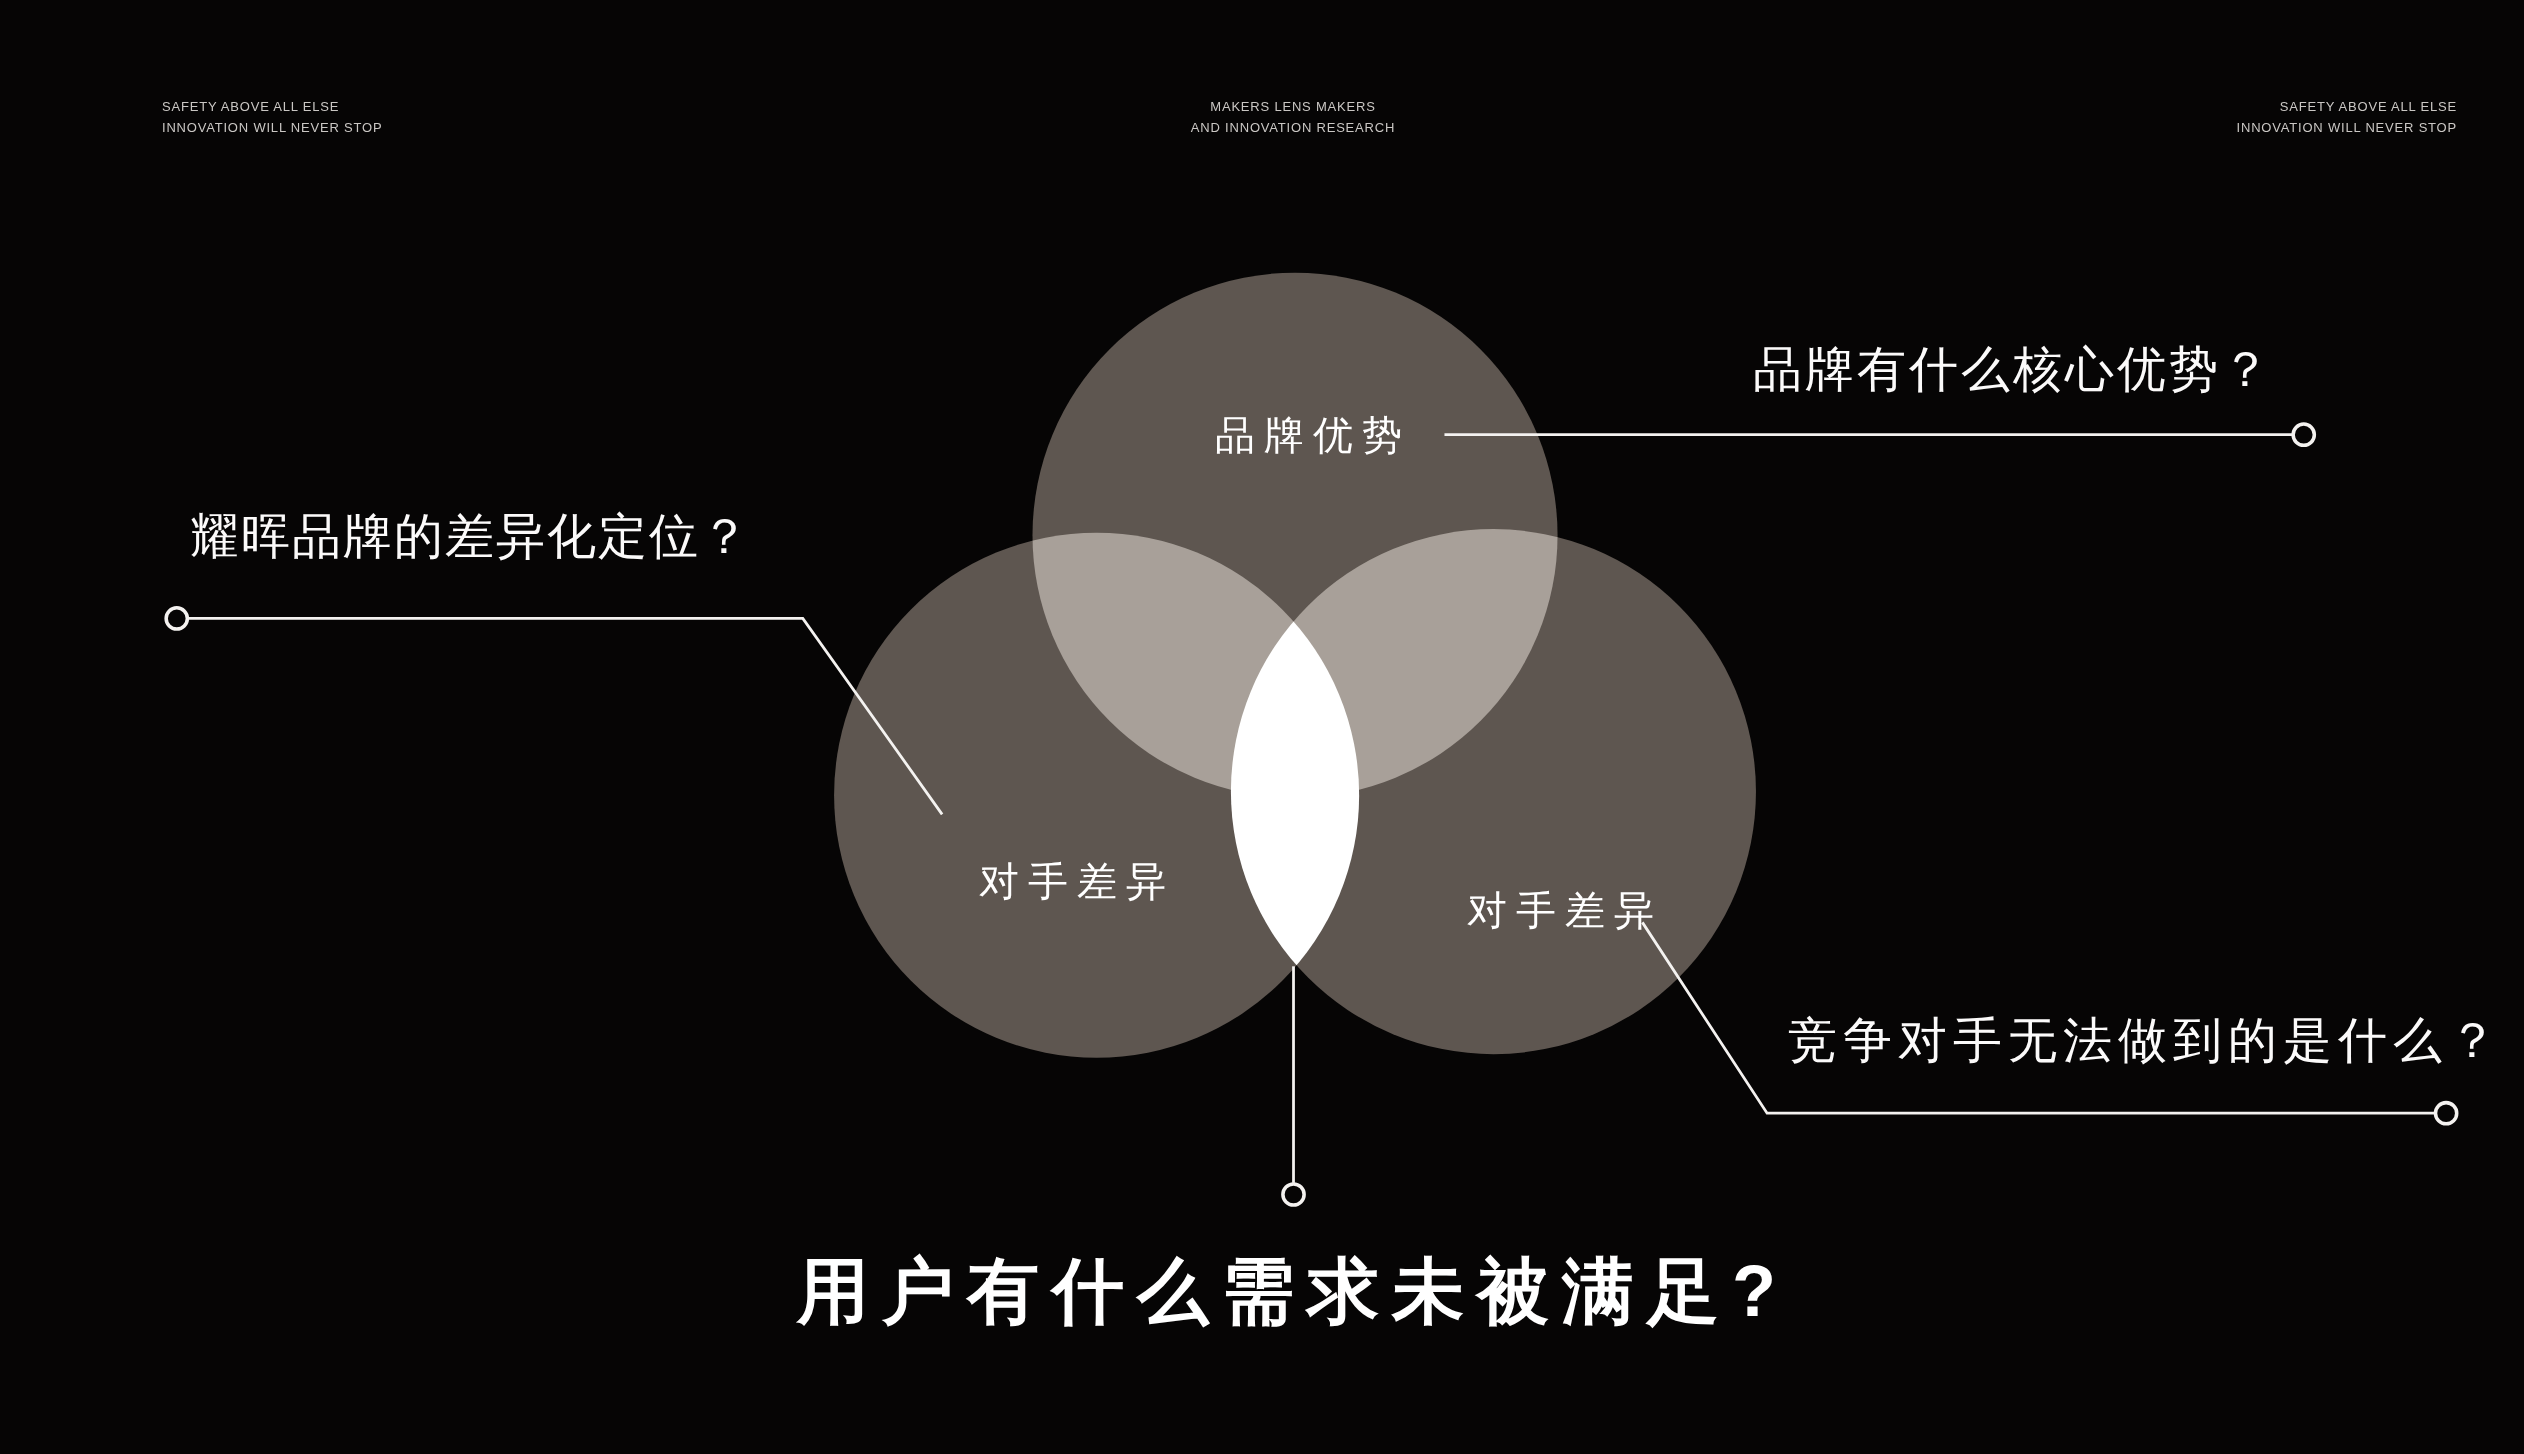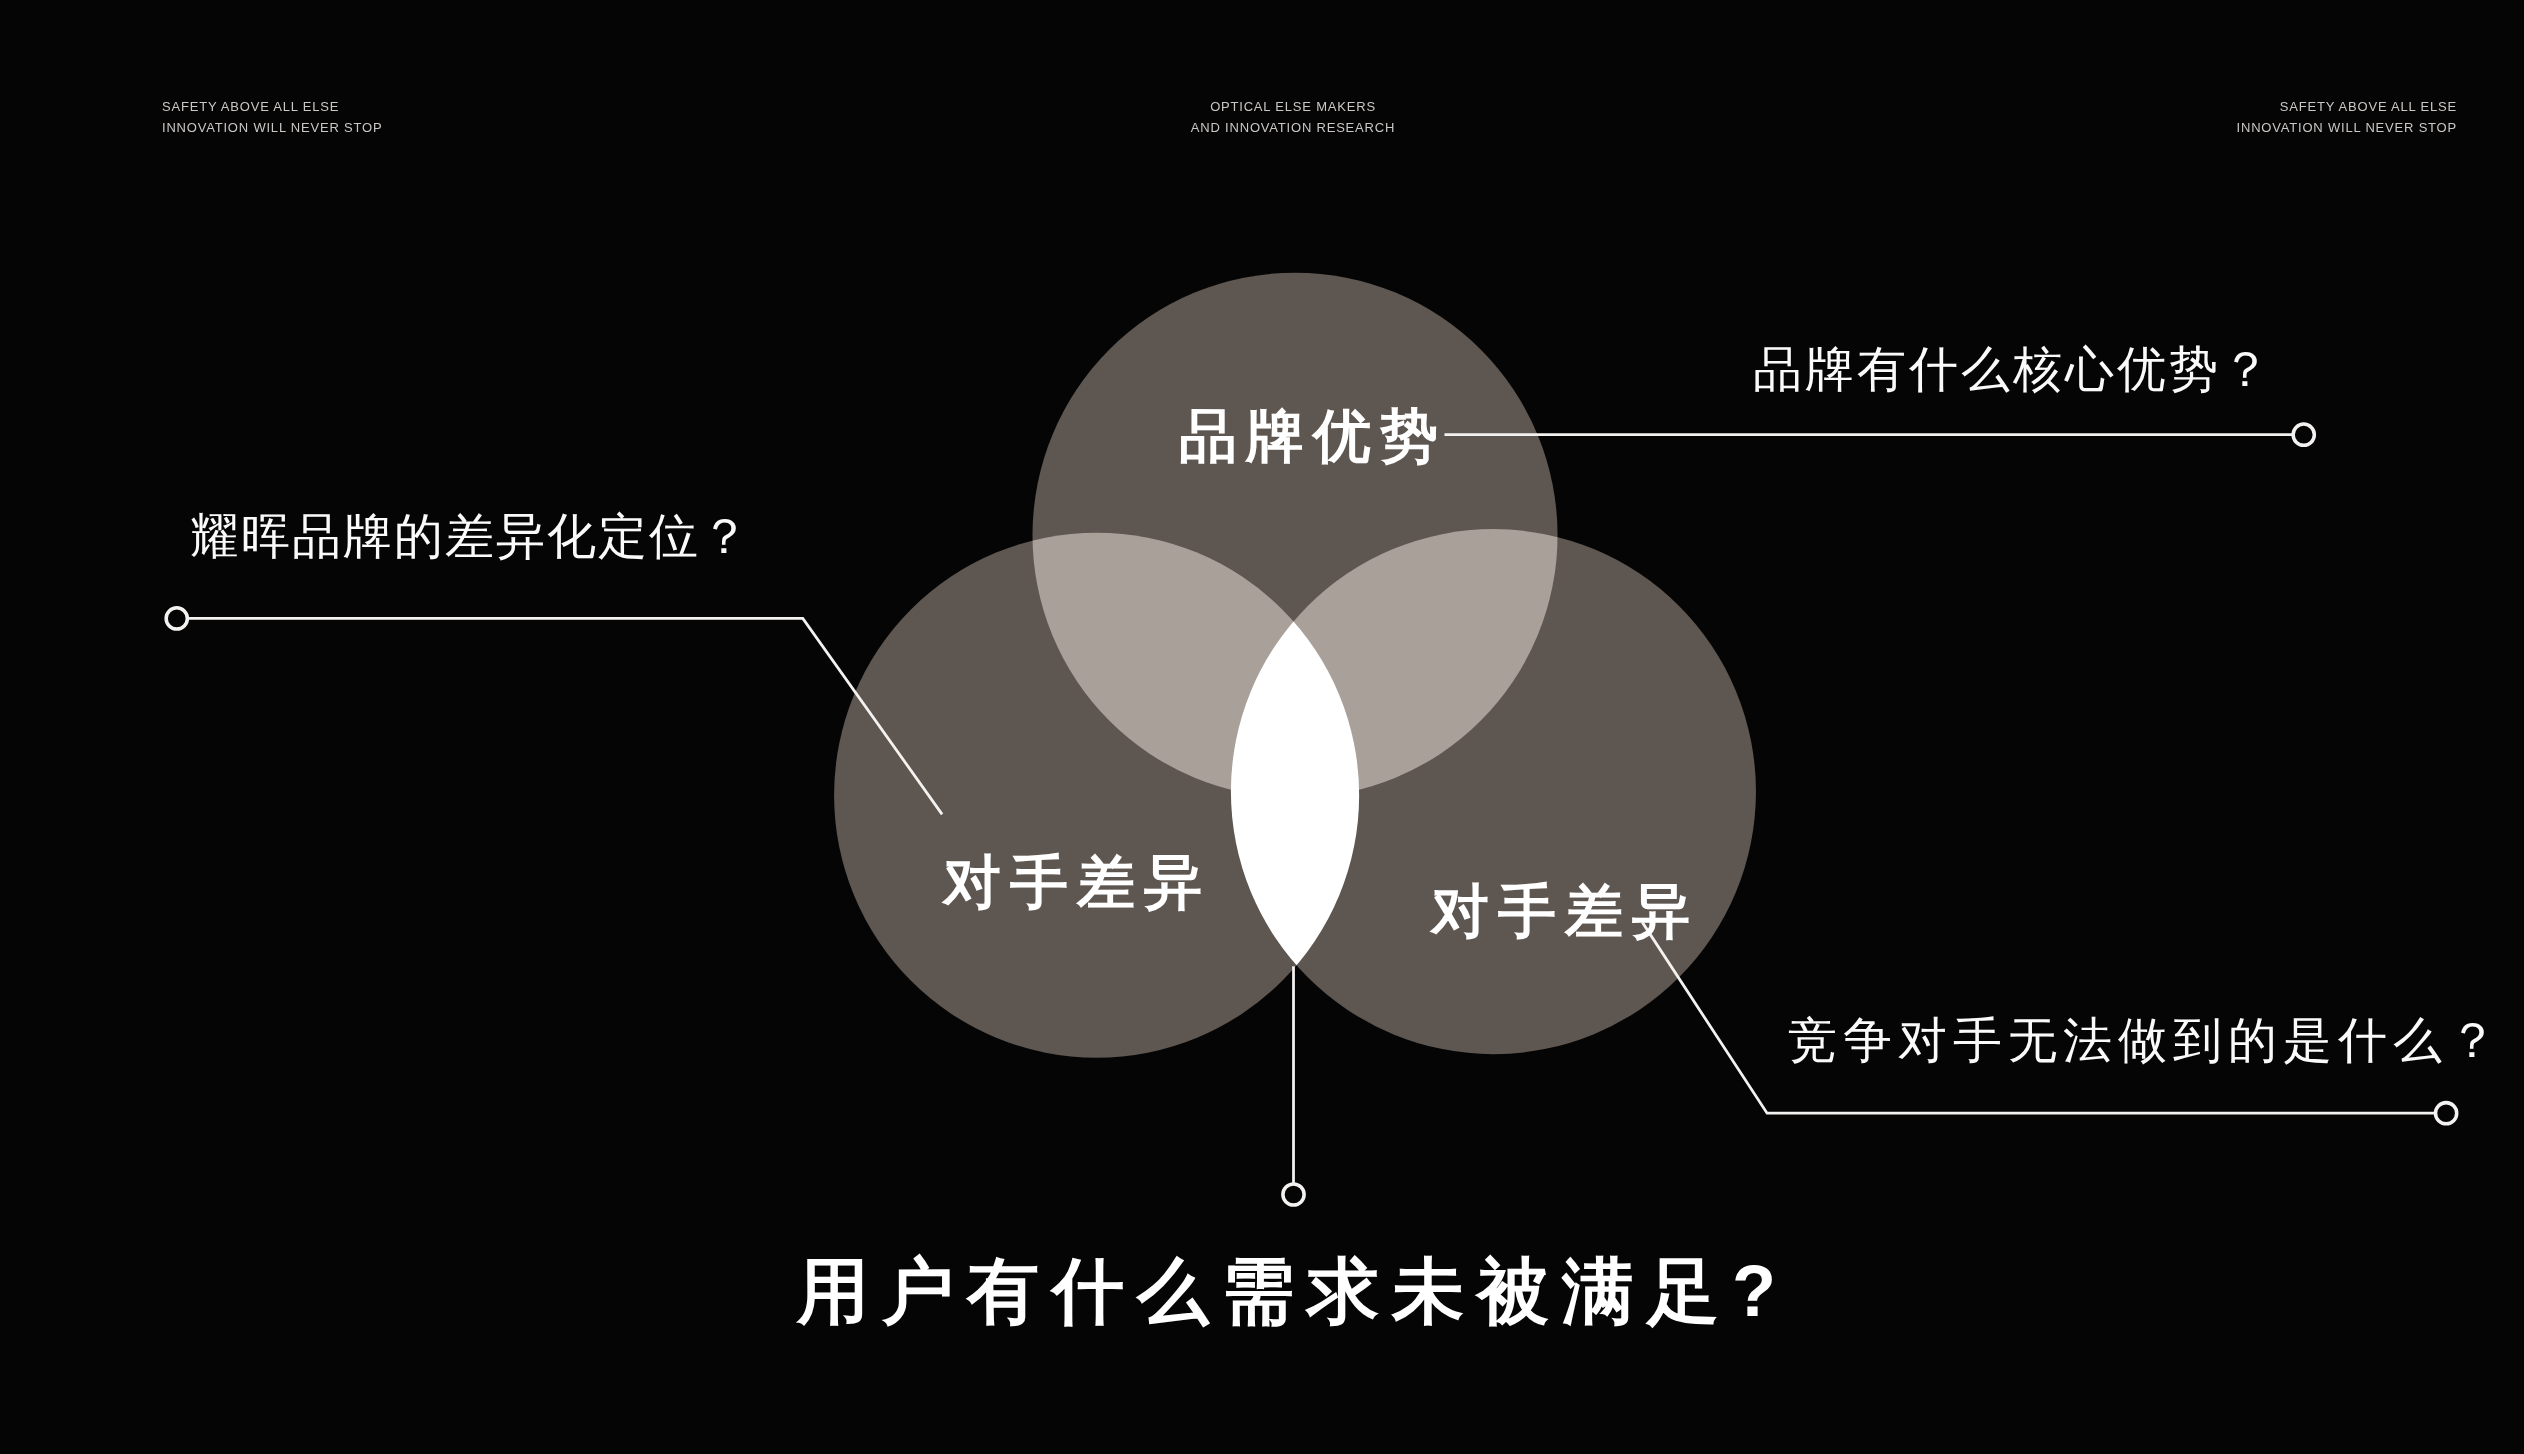--- a/index.html
+++ b/index.html
@@ -32,23 +32,23 @@
     color: #cac7c4;
     white-space: nowrap;
   }
   .corner-note.left   { left: 162px;  text-align: left; }
   .corner-note.center { left: 1293px; transform: translateX(-50%); text-align: center; }
   .corner-note.right  { right: 128px; text-align: right; }
 
   .venn-label {
     position: absolute;
     transform: translateX(-50%);
-    font-size: 58px;
+    font-size: 40px;
     line-height: 53px;
-    font-weight: 700;
+    font-weight: 400;
     letter-spacing: 9px;
     white-space: nowrap;
     color: #ffffff;
     text-align: right;
   }
   .callout-text {
     position: absolute;
     font-size: 49px;
     line-height: 53px;
     font-weight: 400;
@@ -101,21 +101,21 @@
 
   <path d="M2562 1914 V2343" fill="none" stroke-width="5.5" stroke="#f4f2f0"></path>
   <circle cx="2562" cy="2366" r="21" fill="none" stroke-width="7" stroke="#f4f2f0"></circle>
 </svg>
 
 <div class="corner-note left">
   <div>SAFETY ABOVE ALL ELSE</div>
   <div>INNOVATION WILL NEVER STOP</div>
 </div>
 <div class="corner-note center">
-  <div>OPTICAL ELSE MAKERS</div>
+  <div>MAKERS LENS MAKERS</div>
   <div>AND INNOVATION RESEARCH</div>
 </div>
 <div class="corner-note right">
   <div>SAFETY ABOVE ALL ELSE</div>
   <div>INNOVATION WILL NEVER STOP</div>
 </div>
 
 <div class="venn-label" style="left:1313px; top:409px;">品牌优势</div>
 <div class="venn-label" style="left:1077px; top:855px;">对手差异</div>
 <div class="venn-label" style="left:1565px; top:853px;margin-top:31px;">对手差异</div>

